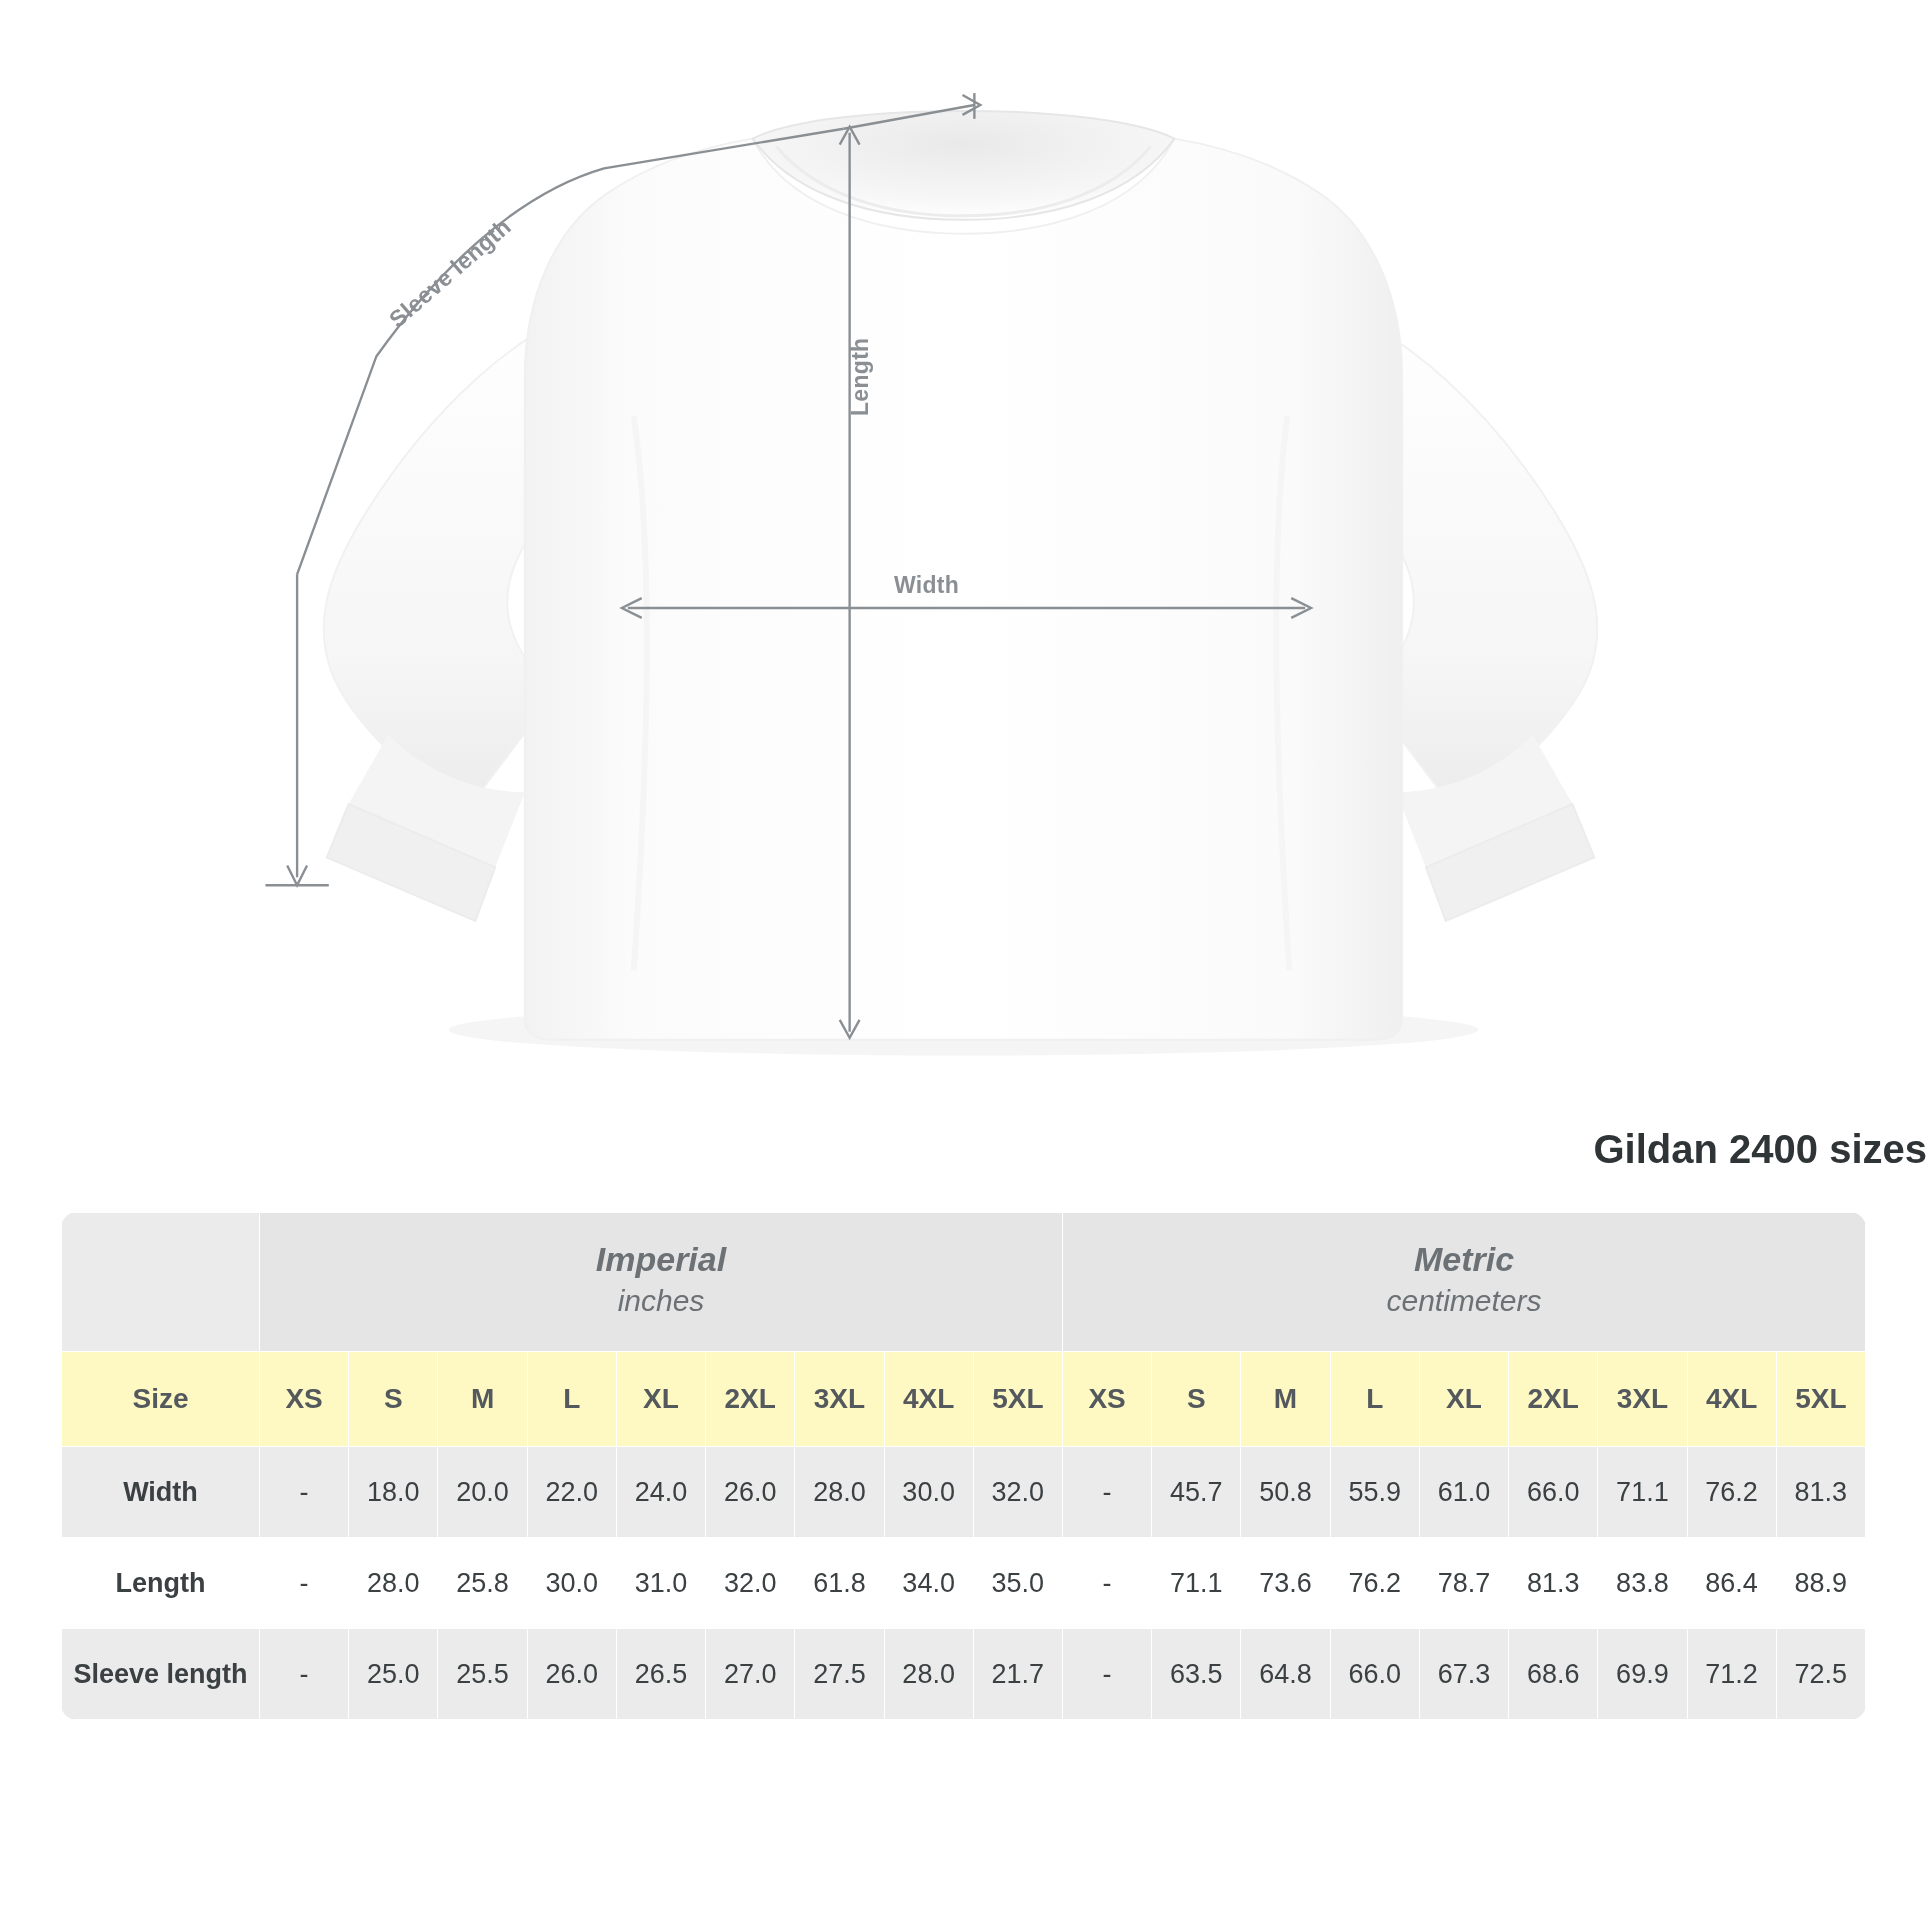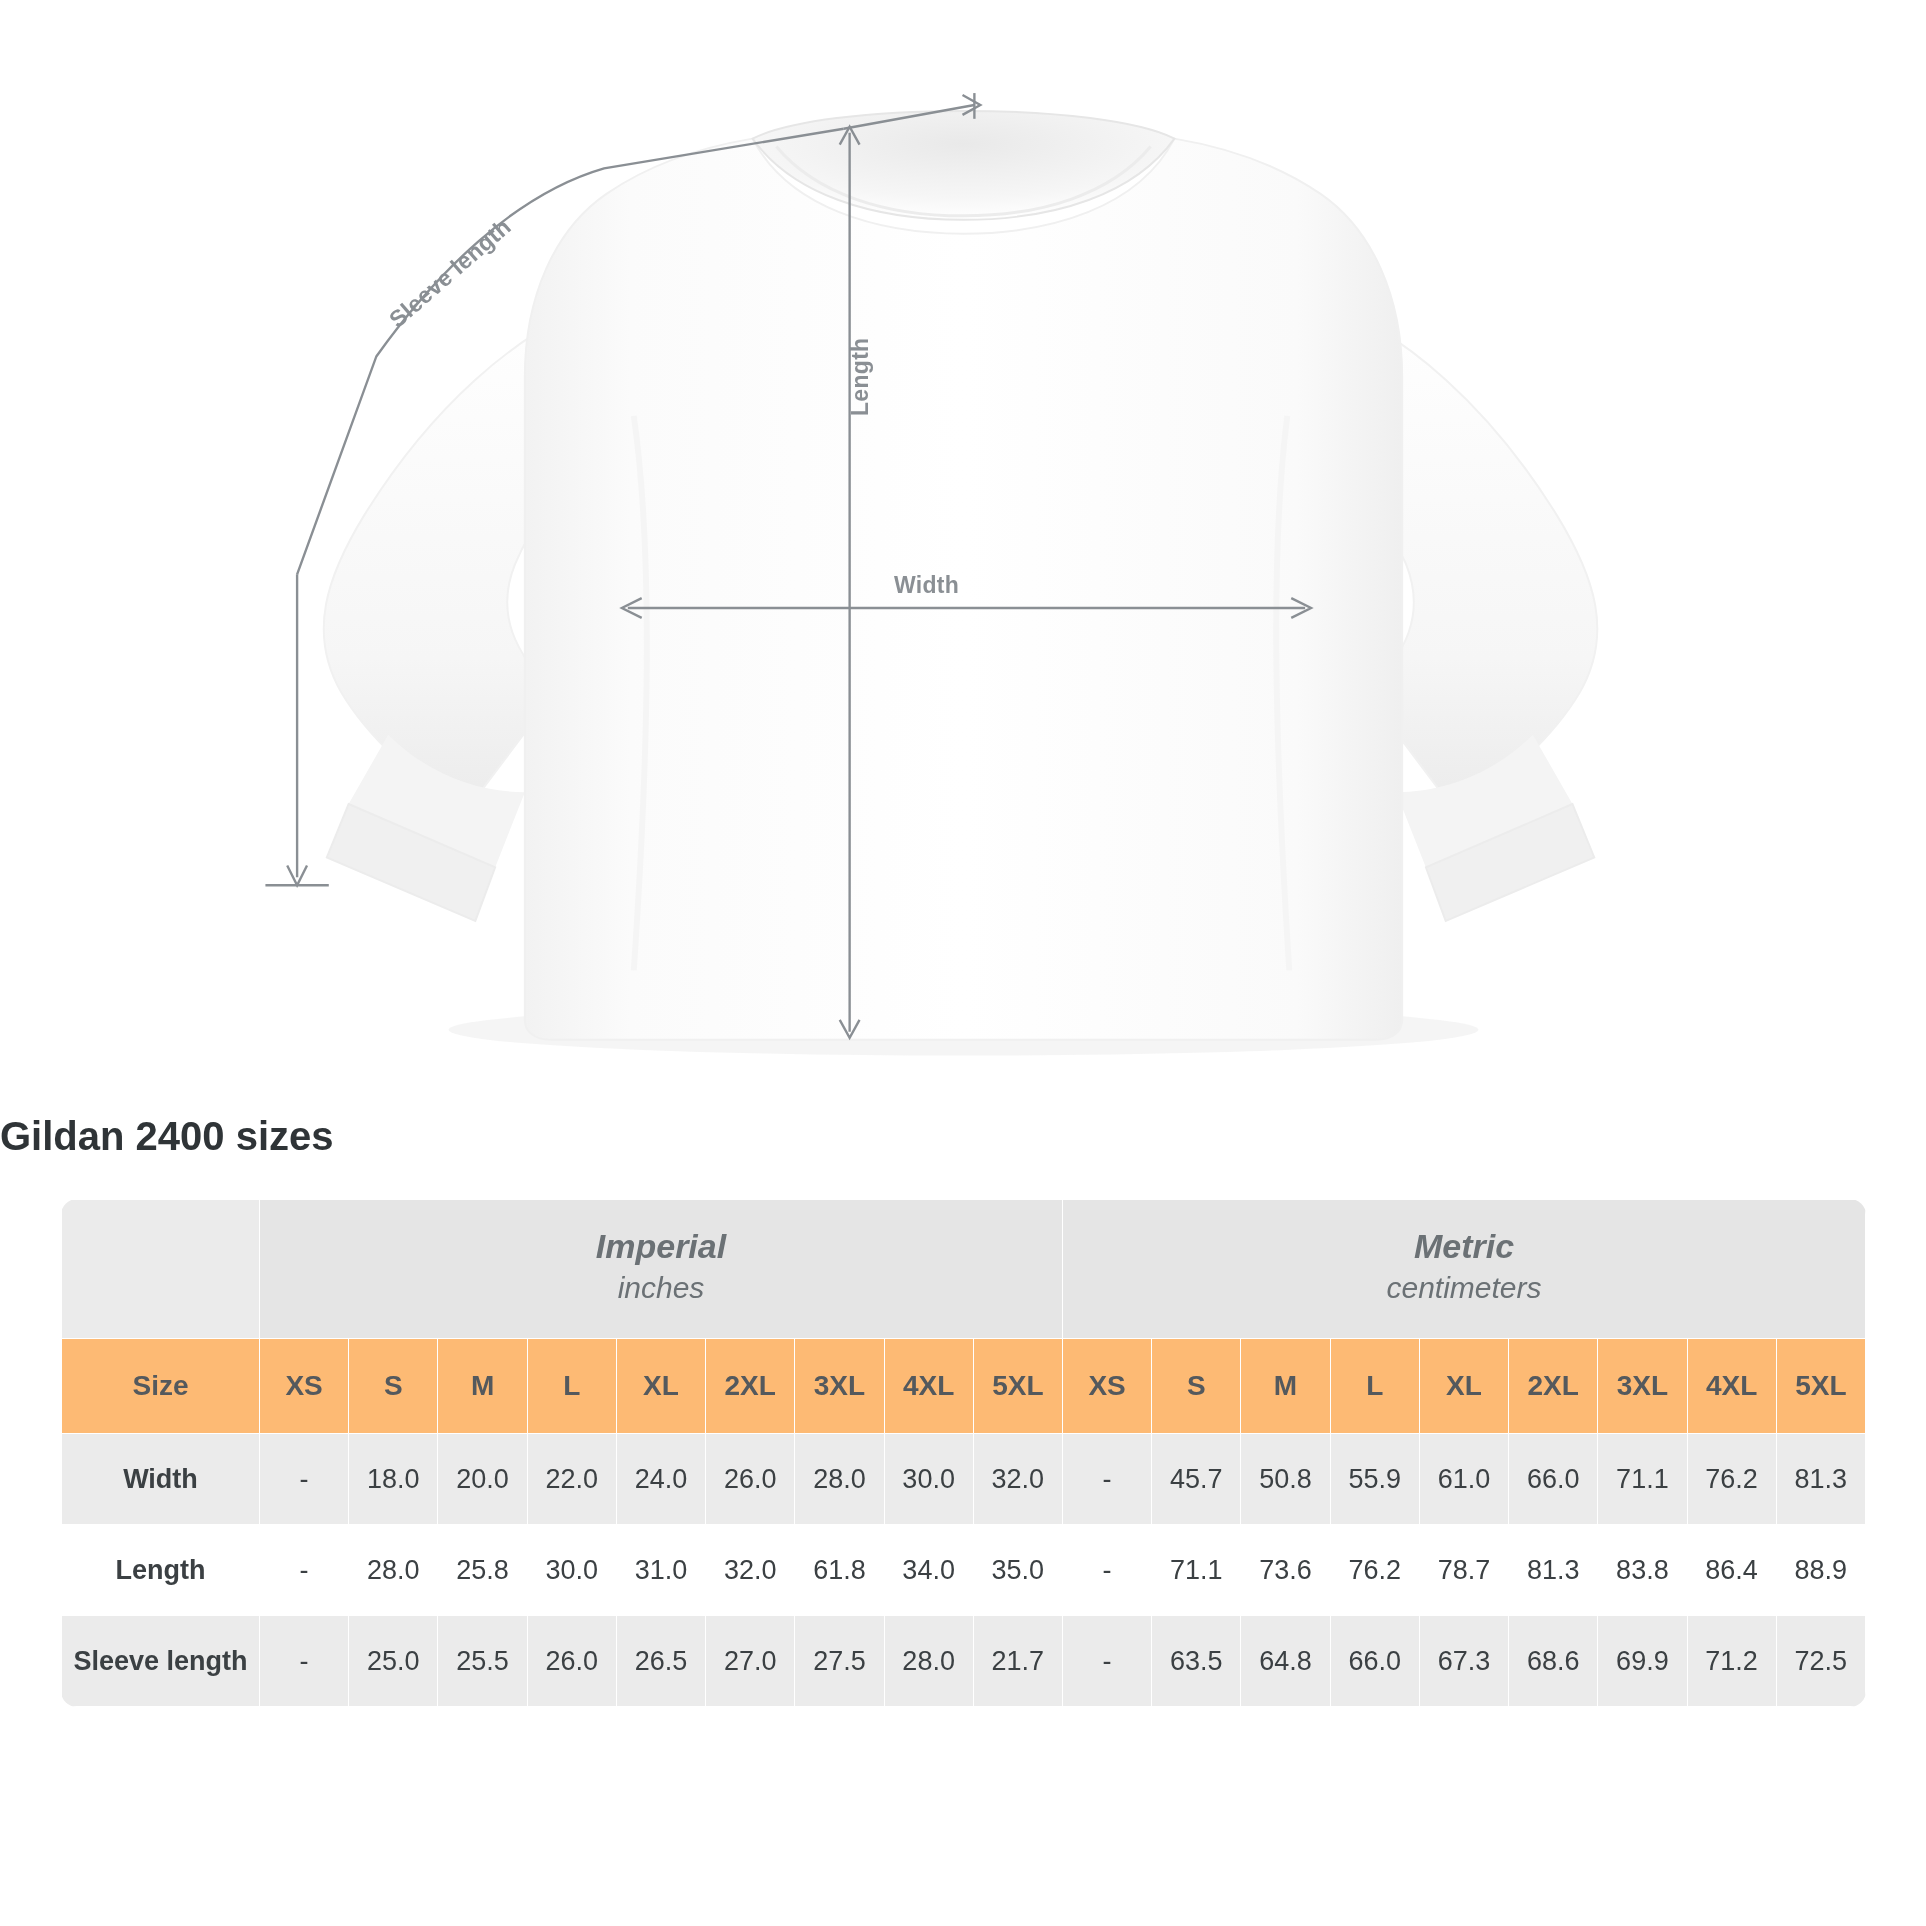--- a/index.html
+++ b/index.html
@@ -40,22 +40,22 @@
   }
   .lbl-sleeve {
     left: 384px; top: 313px;
     transform: rotate(-41deg);
     transform-origin: left top;
     white-space: nowrap;
   }
 
   
   .title-block {
-    text-align: left;
-    margin-top: 5px;
+    text-align: right;
+    margin-top: 18px;
   }
   .chart-title {
     font-size: 40px;
     font-weight: bold;
     color: #2f3437;
     margin: 0 0 18px 0;
   }
   .chart-note {
     font-size: 24px;
     font-style: italic;
@@ -96,21 +96,21 @@
   }
   .unit-head .unit-sub {
     font-size: 30px;
     font-style: italic;
     color: #6b7175;
     line-height: 1.4;
   }
   .corner-cell { background: #ebebeb; border: none; }
 
   tr.head-row td, tr.head-row th {
-    background: #fdba74;
+    background: #fef9c3;
     height: 95px;
     font-weight: bold;
     font-size: 28px;
     color: #54595d;
   }
   tr.head-row .row-label { color: #54595d; }
 
   tr.data-row td { height: 91px; }
   tr.data-row.shaded td { background: #ebebeb; }
   tr.data-row.plain td { background: #ffffff; }

